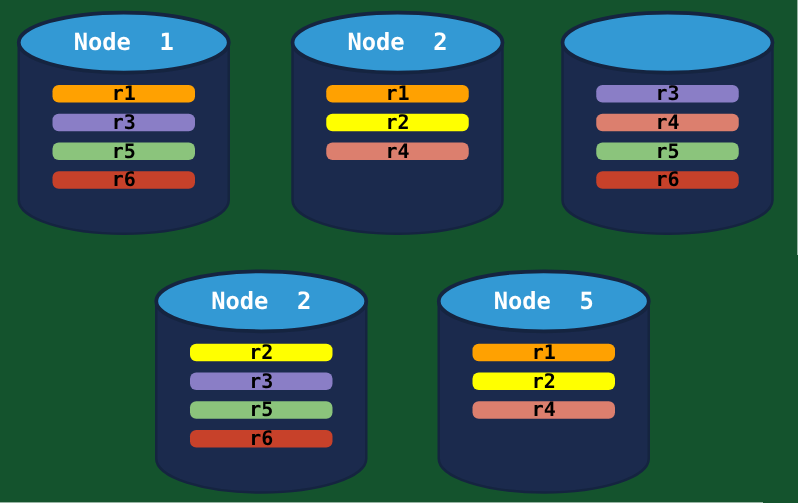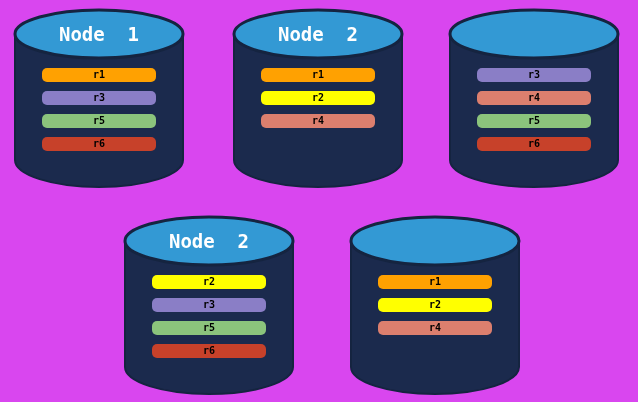--- a/index.html
+++ b/index.html
@@ -41,29 +41,29 @@
     height: 14px;
     margin-bottom: 9px;
     border-radius: 5px;
     text-align: center;
   }
   .bar span {
     display: block;
     width: 100%;
     height: 14px;
     line-height: 14px;
-    font-size: 10px;
+    font-size: 16px;
     font-weight: bold;
     color: #000000;
   }
 </style>
 </head>
 <body>
 
-<div id="canvas" style="background: #d946ef;">
+<div id="canvas" style="background: #14532d;">
     <div class="node" style="left: 12px; top: 8px;">
     <svg width="174" height="182" viewBox="0 0 174 182">
       <path d="M3,26 L3,152 A84,27 0 0 0 171,152 L171,26 Z" stroke-width="2" fill="#1B2A4D" stroke="#152440"></path>
       <ellipse cx="87" cy="26" rx="84" ry="24" stroke-width="3" fill="#3399D4" stroke="#152440"></ellipse>
     </svg>
     <div class="node-title" style="color: rgb(255, 255, 255);">Node  1</div>
     <div class="replica-list">
         <div class="bar" style="background: rgb(255, 161, 1);">
           <span style="color: rgb(0, 0, 0);">r1</span>
         </div>
@@ -135,20 +135,21 @@
         <div class="bar" style="background: rgb(199, 65, 42);">
           <span style="color: rgb(0, 0, 0);">r6</span>
         </div>
       </div>
   </div>
     <div class="node" style="left: 348px; top: 215px;">
     <svg width="174" height="182" viewBox="0 0 174 182">
       <path d="M3,26 L3,152 A84,27 0 0 0 171,152 L171,26 Z" stroke-width="2" fill="#1B2A4D" stroke="#152440"></path>
       <ellipse cx="87" cy="26" rx="84" ry="24" stroke-width="3" fill="#3399D4" stroke="#152440"></ellipse>
     </svg>
+    <div class="node-title" style="color: rgb(255, 255, 255);">Node  5</div>
     <div class="replica-list">
         <div class="bar" style="background: rgb(255, 161, 1);">
           <span style="color: rgb(0, 0, 0);">r1</span>
         </div>
         <div class="bar" style="background: rgb(255, 255, 0);">
           <span style="color: rgb(0, 0, 0);">r2</span>
         </div>
         <div class="bar" style="background: rgb(220, 127, 110);">
           <span style="color: rgb(0, 0, 0);">r4</span>
         </div>

